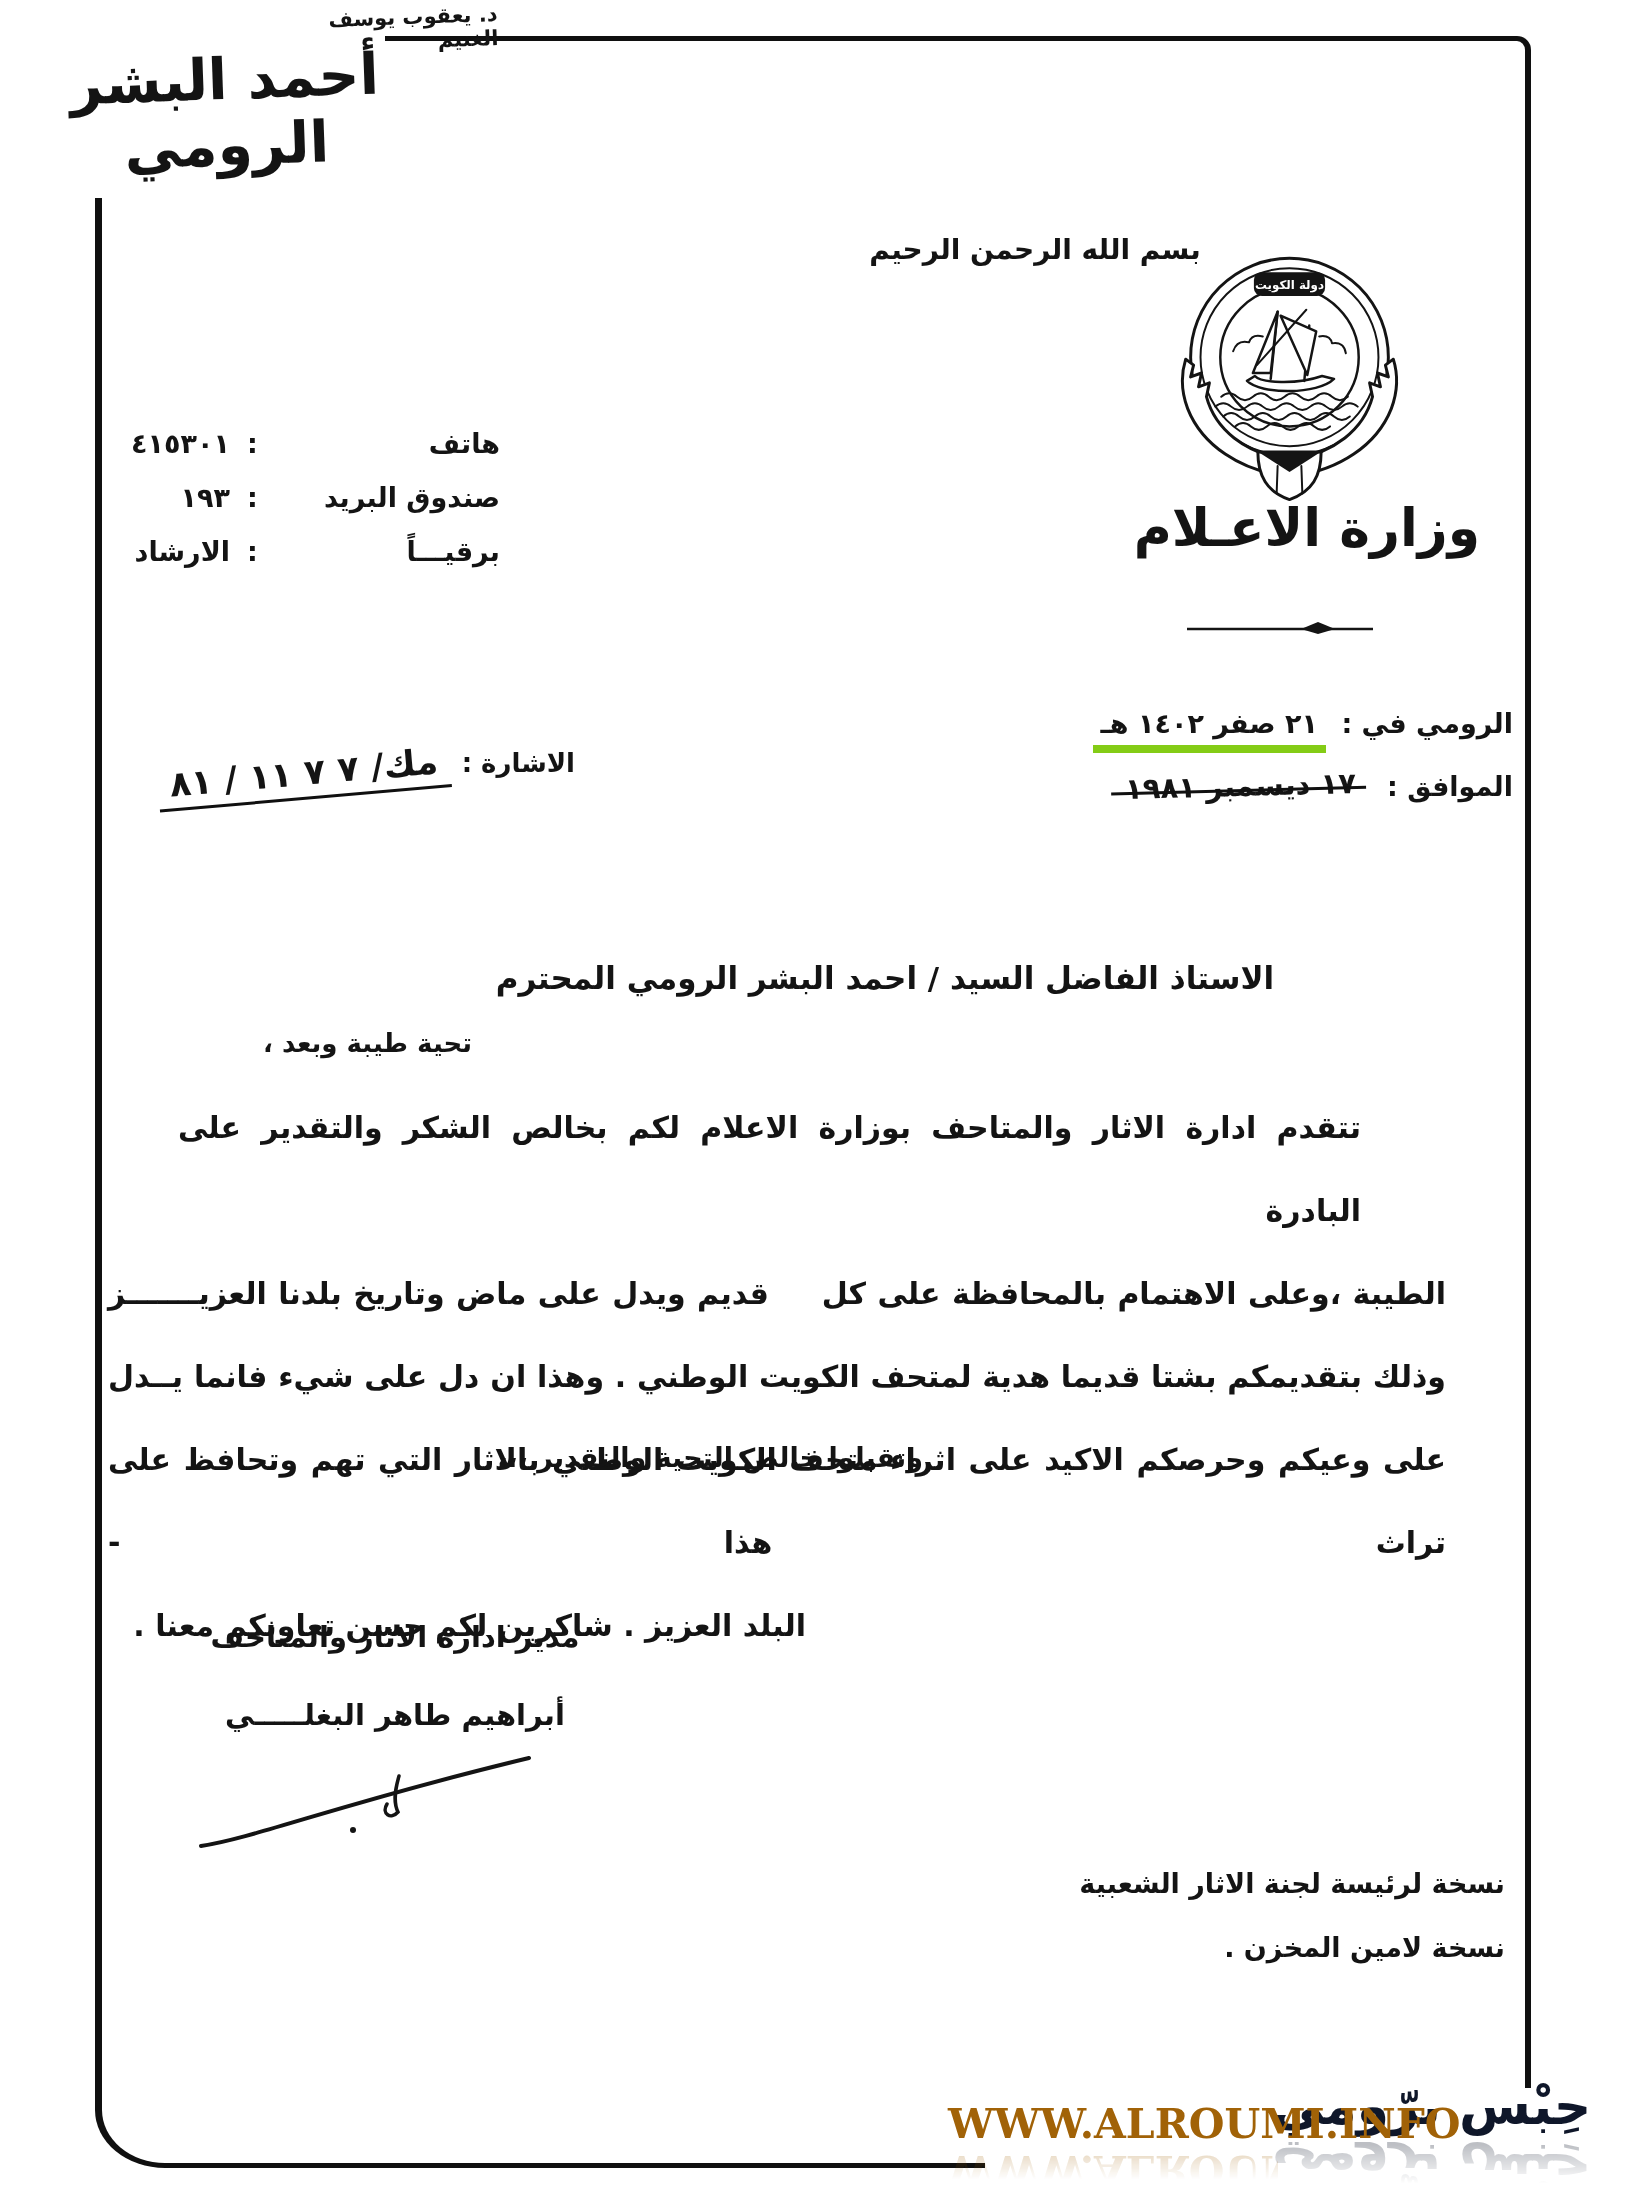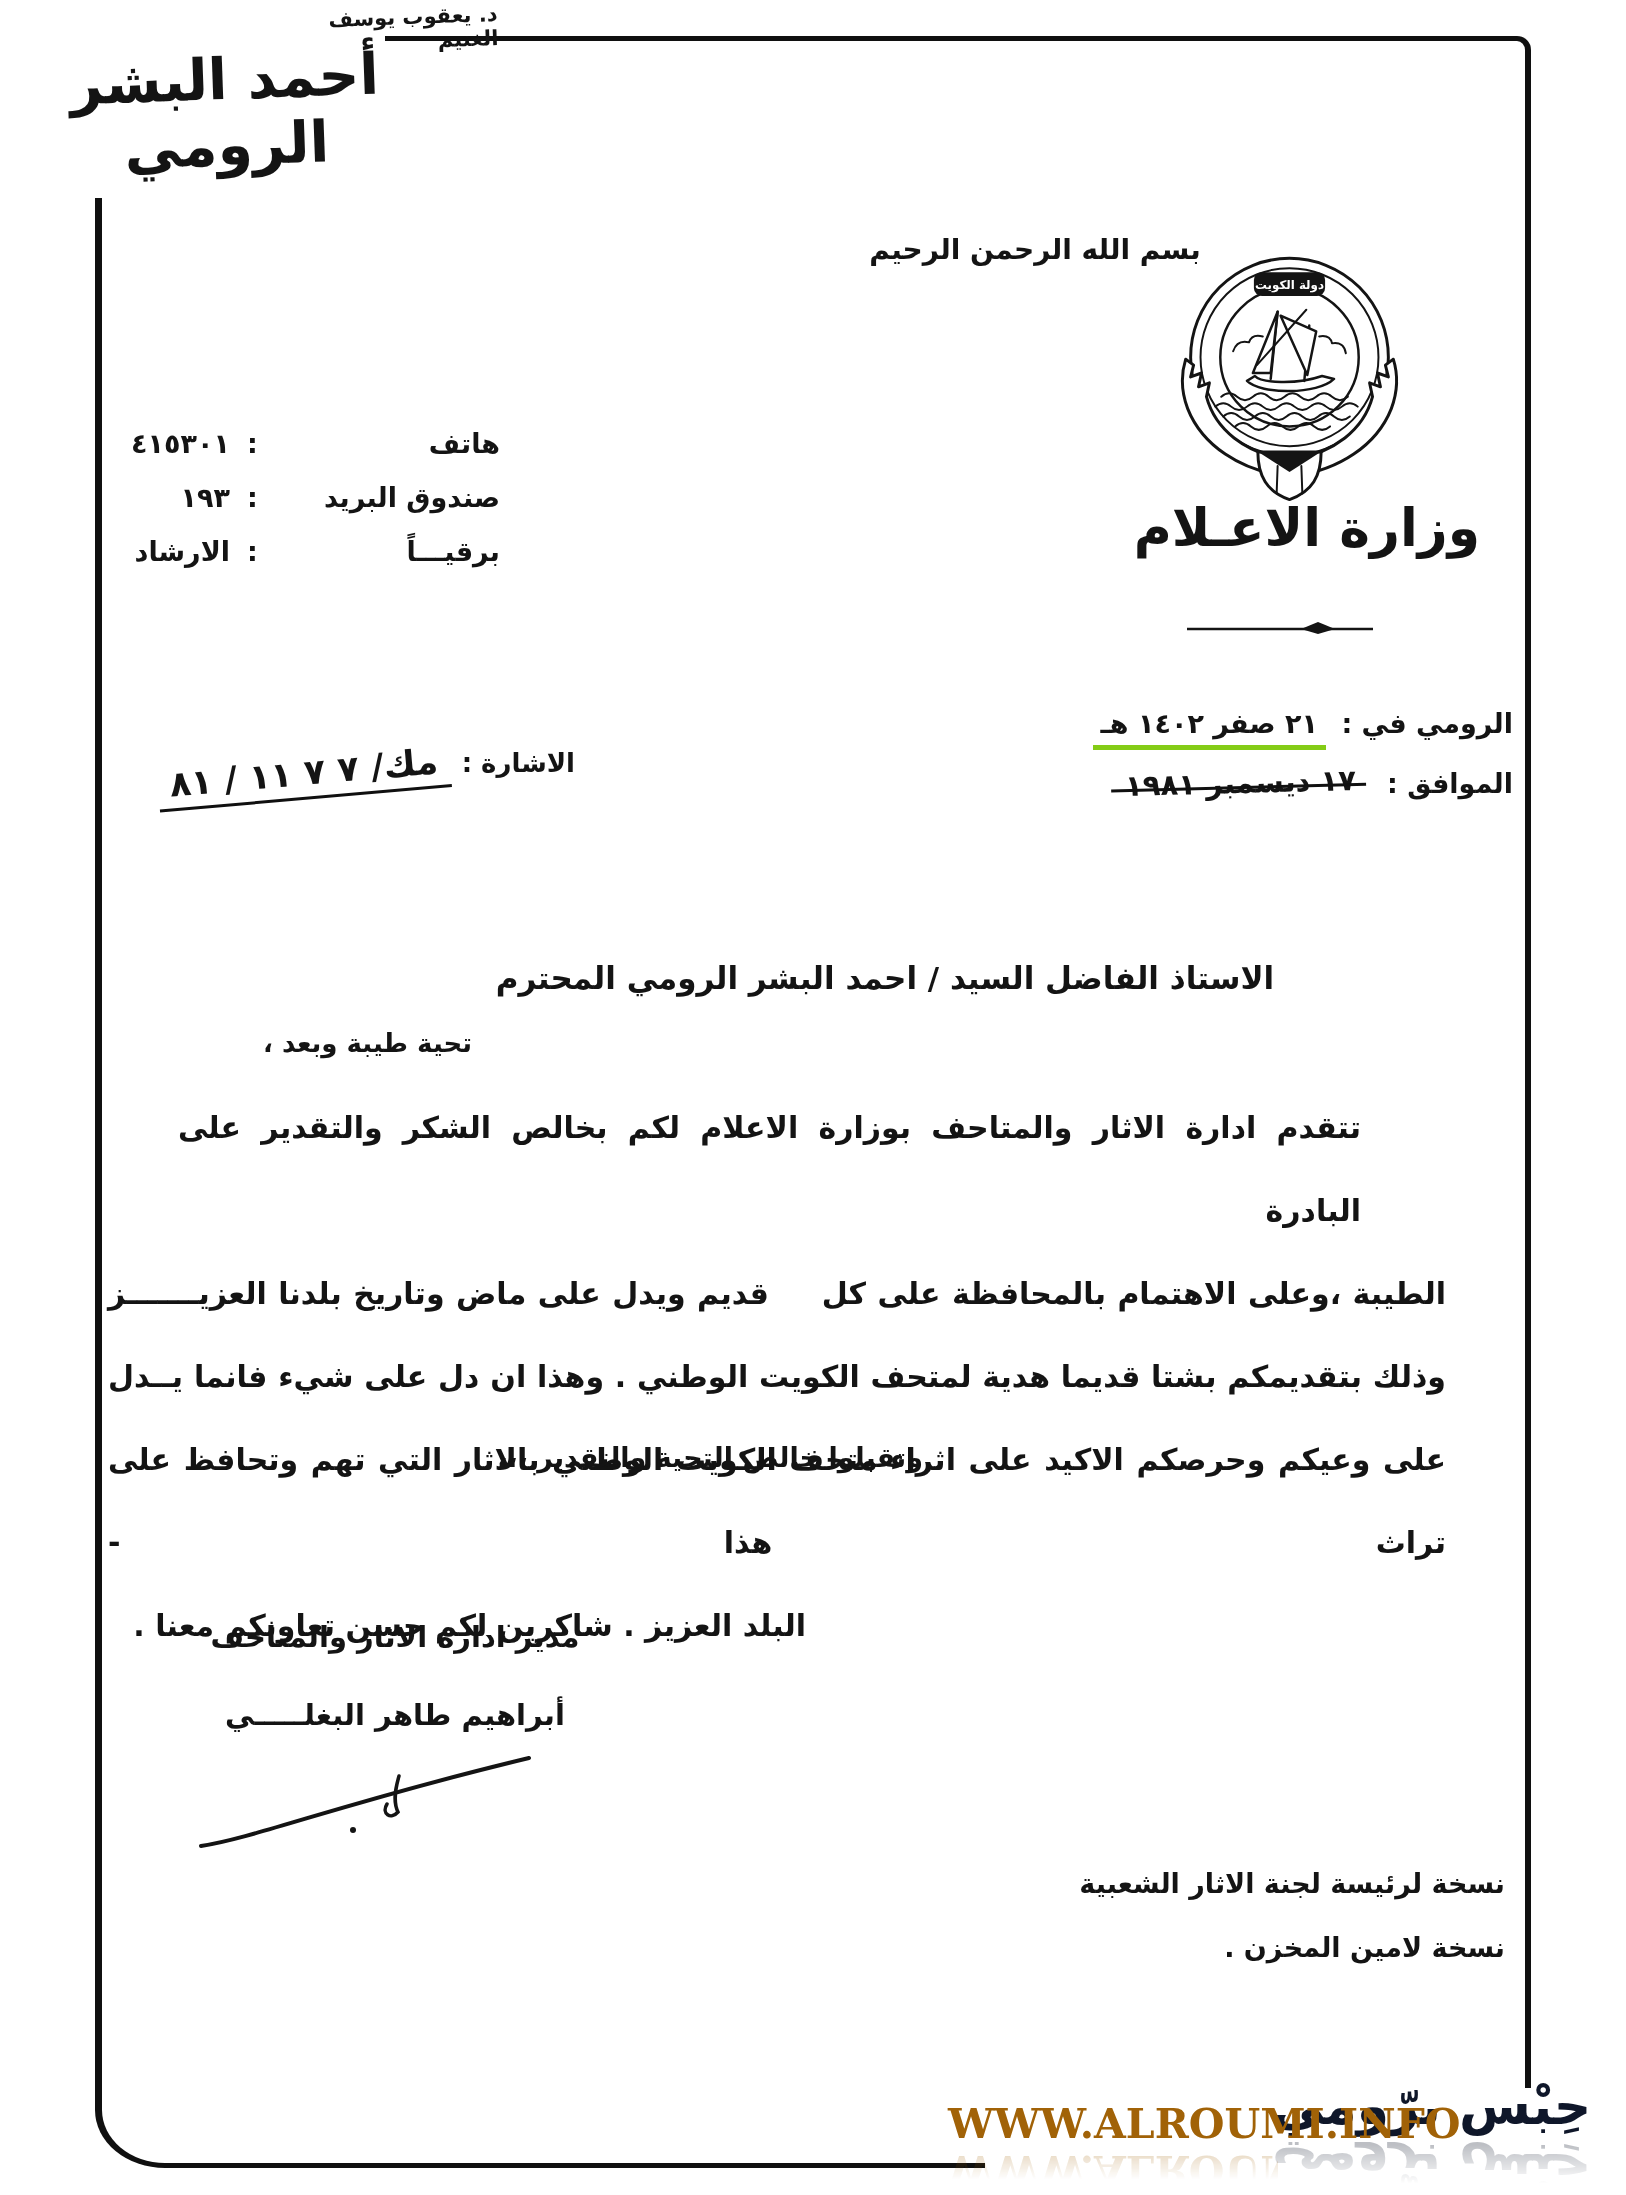--- a/index.html
+++ b/index.html
@@ -30,21 +30,21 @@
   .ministry-rule{position:absolute;left:1185px;top:620px;width:190px;height:16px;}
 
   .contact{position:absolute;left:100px;top:428px;width:400px;direction:rtl;font-weight:bold;font-size:27px;}
   .crow{display:flex;align-items:baseline;height:54px;}
   .clabel{width:225px;}
   .csep{width:45px;text-align:center;}
   .cval{flex:1;}
 
   .dateblock{position:absolute;left:1008px;top:708px;width:505px;direction:rtl;font-size:27px;font-weight:bold;}
   .drow{margin-bottom:16px;white-space:nowrap;}
-  .dval1{display:inline-block;border-bottom:5px solid #84cc16;padding:0 8px 6px 8px;margin-right:6px;letter-spacing:1px;}
+  .dval1{display:inline-block;border-bottom:8px solid #84cc16;padding:0 8px 6px 8px;margin-right:6px;letter-spacing:1px;}
   .dval2{display:inline-block;position:relative;margin-right:22px;font-size:29px;letter-spacing:2px;
          transform:rotate(-1.5deg);}
   .dval2::after{content:"";position:absolute;left:-14px;right:-10px;top:58%;border-top:3px solid #101010;}
 
   .refblock{position:absolute;left:105px;top:740px;width:470px;direction:rtl;display:flex;align-items:baseline;}
   .reflabel{font-size:26px;font-weight:bold;white-space:nowrap;}
   .refval{display:inline-block;font-size:35px;font-weight:bold;letter-spacing:6px;margin-right:10px;
           border-bottom:3.5px solid #101010;padding:0 12px 4px 12px;
           transform:rotate(-5deg);transform-origin:100% 100%;white-space:nowrap;}
 

